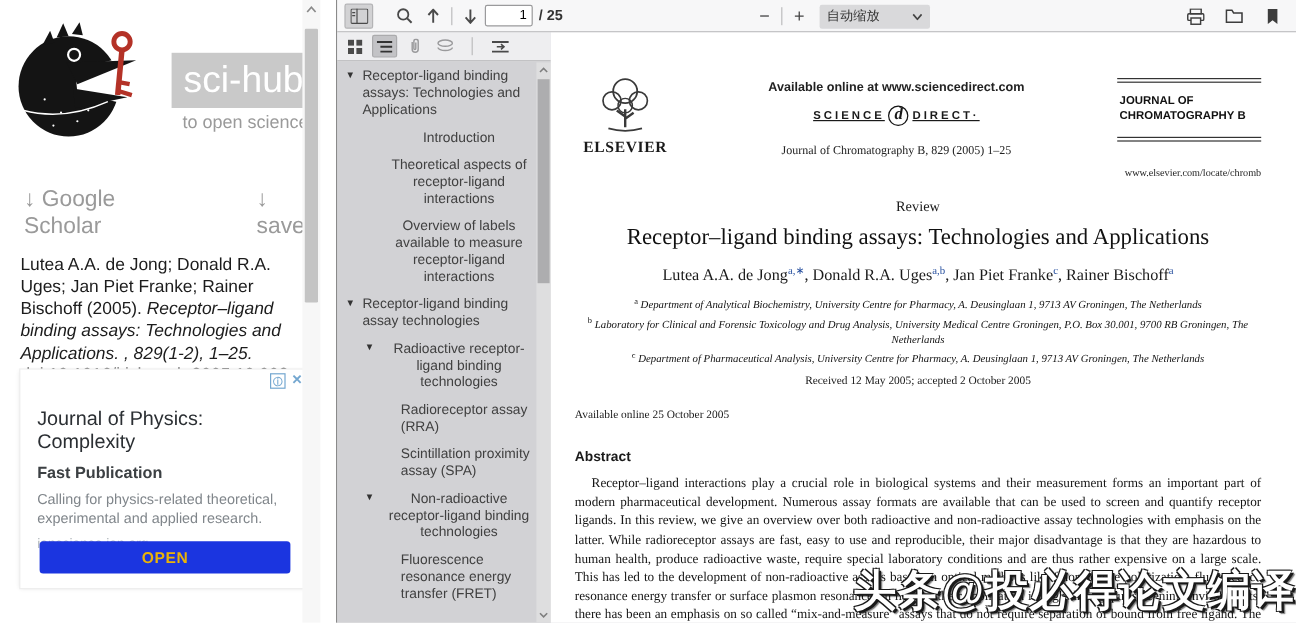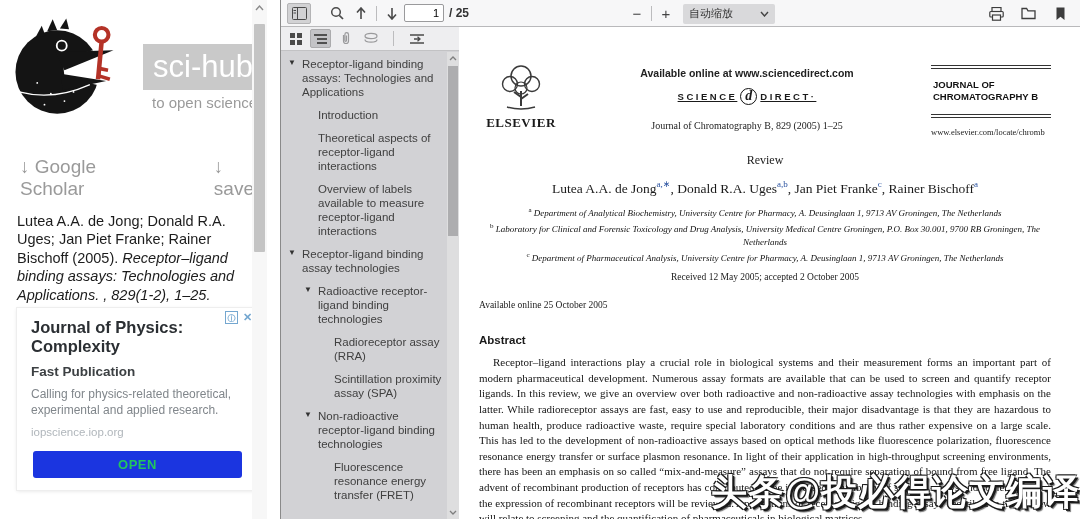--- a/index.html
+++ b/index.html
@@ -20,26 +20,26 @@
   .citation { position:absolute; left:17px; top:212px; width:243px; font-size:14.5px;
     color:#1c1c1c; line-height:1.27; }
   .citation .it { font-style:italic; }
 
   .ad-card { position:absolute; left:17px; top:308px; width:241px; height:182px;
     background:#fff; box-shadow:0 0 0 1px #eee, 0 1px 4px rgba(0,0,0,.12); }
   .ad-icons { position:absolute; right:4px; top:3px; display:flex; gap:3px; }
   .ad-ico { width:13px; height:13px; color:#74a7d0; font-size:11px; line-height:13px;
     text-align:center; cursor:pointer; font-weight:bold; }
   .ad-ico.choices { border:1.5px solid #74a7d0; font-size:8px; }
-  .ad-title { margin:10px 14px 0 14px; font-size:16.5px; font-weight:bold; color:#2b2f33; }
+  .ad-title { margin:32px 14px 0 14px; font-size:16.5px; font-weight:normal; color:#2b2f33; }
   .ad-sub { margin:8px 14px 0 14px; font-size:13.5px; font-weight:bold; color:#3c4043; }
   .ad-desc { margin:7px 14px 0 14px; font-size:12px; color:#80868b; line-height:1.35; }
   .ad-url { margin:8px 14px 0 14px; font-size:11.5px; color:#b0b6bb; }
   .ad-btn { position:absolute; left:16px; right:16px; bottom:12px; height:27px;
-    background:#1b35e0; color:#22c55e; border:none; border-radius:3px; font-size:13px;
+    background:#1b35e0; color:#eab308; border:none; border-radius:3px; font-size:13px;
     font-weight:bold; letter-spacing:.5px; cursor:pointer; }
 
   .left-scrollbar { position:absolute; left:252px; top:0; width:15px; height:519px;
     background:#f7f7f7; }
   .left-scrollbar .arrow { position:absolute; top:4px; left:3px; width:9px; height:8px;
     color:#8a8a8a; font-size:9px; line-height:8px; }
   .left-scrollbar .thumb { position:absolute; left:2px; top:24px; width:11px; height:228px;
     background:#c4c4c4; border-radius:1px; }
 
   
@@ -68,21 +68,21 @@
     display:flex; align-items:center; padding:0 4px; gap:4px; }
   .sb-btn { width:21px; height:19px; display:flex; align-items:center; justify-content:center;
     border-radius:2px; cursor:pointer; }
   .sb-btn.active { background:#c3c3c6; border:1px solid #ababad; }
   .outline { position:absolute; left:0; top:25px; right:12px; bottom:0; overflow:hidden;
     padding:5px 0 0 6px; }
   .o-item { position:relative; font-size:11.5px; line-height:1.22; color:#404040;
     margin-bottom:9px; cursor:pointer; }
   .o-item .tri { position:absolute; font-size:8px; color:#333; top:1px; }
   .o-item.l0 { padding-left:15px; } .o-item.l0 .tri { left:1px; }
-  .o-item.l1 { padding-left:31px; } .o-item.l1 .tri { left:17px; }
+  .o-item.l1 { padding-left:31px;text-align:center; } .o-item.l1 .tri { left:17px; }
   .o-item.l2 { padding-left:47px; }
   .sb-scroll { position:absolute; right:0; top:25px; width:12px; bottom:0; background:#dededf; }
   .sb-scroll .arr { position:absolute; left:2px; width:8px; font-size:8px; color:#7e7e7e; }
   .sb-scroll .thumb { position:absolute; left:1px; top:14px; width:10px; height:170px;
     background:#adadaf; }
 
   
   .page { position:absolute; left:178px; top:27px; width:622px; height:492px; background:#fff;
     font-family:"Liberation Serif", serif; color:#1a1a1a; padding:34px 30px 0 20px; }
   .p-head { display:flex; }
@@ -95,21 +95,21 @@
   .sd-word { font-size:9.5px; font-weight:bold; letter-spacing:2.5px;
     font-family:"Liberation Sans",sans-serif;text-decoration:underline; }
   .sd-d { width:17px; height:17px; border:1.6px solid #111; border-radius:50%;
     font-family:"Liberation Serif",serif; font-style:italic; font-size:14px; line-height:14px;
     font-weight:bold; }
   .jline { margin-top:15px; font-size:10px; color:#222; }
   .right-block { width:120px; padding-top:4px; }
   .drule { border-top:1px solid #333; border-bottom:1px solid #333; height:4px; }
   .jname { font-size:9.5px; font-weight:bold; font-family:"Liberation Sans",sans-serif;
     line-height:1.3; margin:10px 0 10px 2px; color:#111; }
-  .jurl { margin-top:9px; font-size:8.5px; color:#222; text-align:left; }
+  .jurl { margin-top:21px; font-size:8.5px; color:#222; text-align:right; }
 
   .review { text-align:center; font-size:12px; margin-top:16px; }
   .title { text-align:center; font-size:19px; margin-top:7px; color:#111; }
   .authors { text-align:center; font-size:13.5px; margin-top:11px; }
   .authors sup { font-size:9px; color:#2a52a0; }
   .affils { text-align:center; font-style:italic; font-size:9px; margin-top:9px; line-height:1.5;
     color:#111; }
   .affils sup { font-style:normal; font-size:7px; }
   .recv { text-align:center; font-size:9.5px; margin-top:7px; }
   .avail2 { text-align:left; font-size:9.5px; margin-top:18px; }
@@ -344,20 +344,21 @@
         </div>
         <div class="right-block">
           <div class="drule"></div>
           <div class="jname">JOURNAL OF CHROMATOGRAPHY B</div>
           <div class="drule"></div>
           <div class="jurl">www.elsevier.com/locate/chromb</div>
         </div>
       </div>
 
       <div class="review">Review</div>
+      <div class="title">Receptor–ligand binding assays: Technologies and Applications</div>
       <div class="authors" id="authors">Lutea A.A. de Jong<sup>a,∗</sup>, Donald R.A. Uges<sup>a,b</sup>, Jan Piet Franke<sup>c</sup>, Rainer Bischoff<sup>a</sup></div>
       <div class="affils" id="affiliations">
           <div><sup>a</sup> Department of Analytical Biochemistry, University Centre for Pharmacy, A. Deusinglaan 1, 9713 AV Groningen, The Netherlands</div>
           <div><sup>b</sup> Laboratory for Clinical and Forensic Toxicology and Drug Analysis, University Medical Centre Groningen, P.O. Box 30.001, 9700 RB Groningen, The Netherlands</div>
           <div><sup>c</sup> Department of Pharmaceutical Analysis, University Centre for Pharmacy, A. Deusinglaan 1, 9713 AV Groningen, The Netherlands</div>
         </div>
       <div class="recv">Received 12 May 2005; accepted 2 October 2005</div>
       <div class="avail2">Available online 25 October 2005</div>
 
       <div class="abs-head">Abstract</div>

